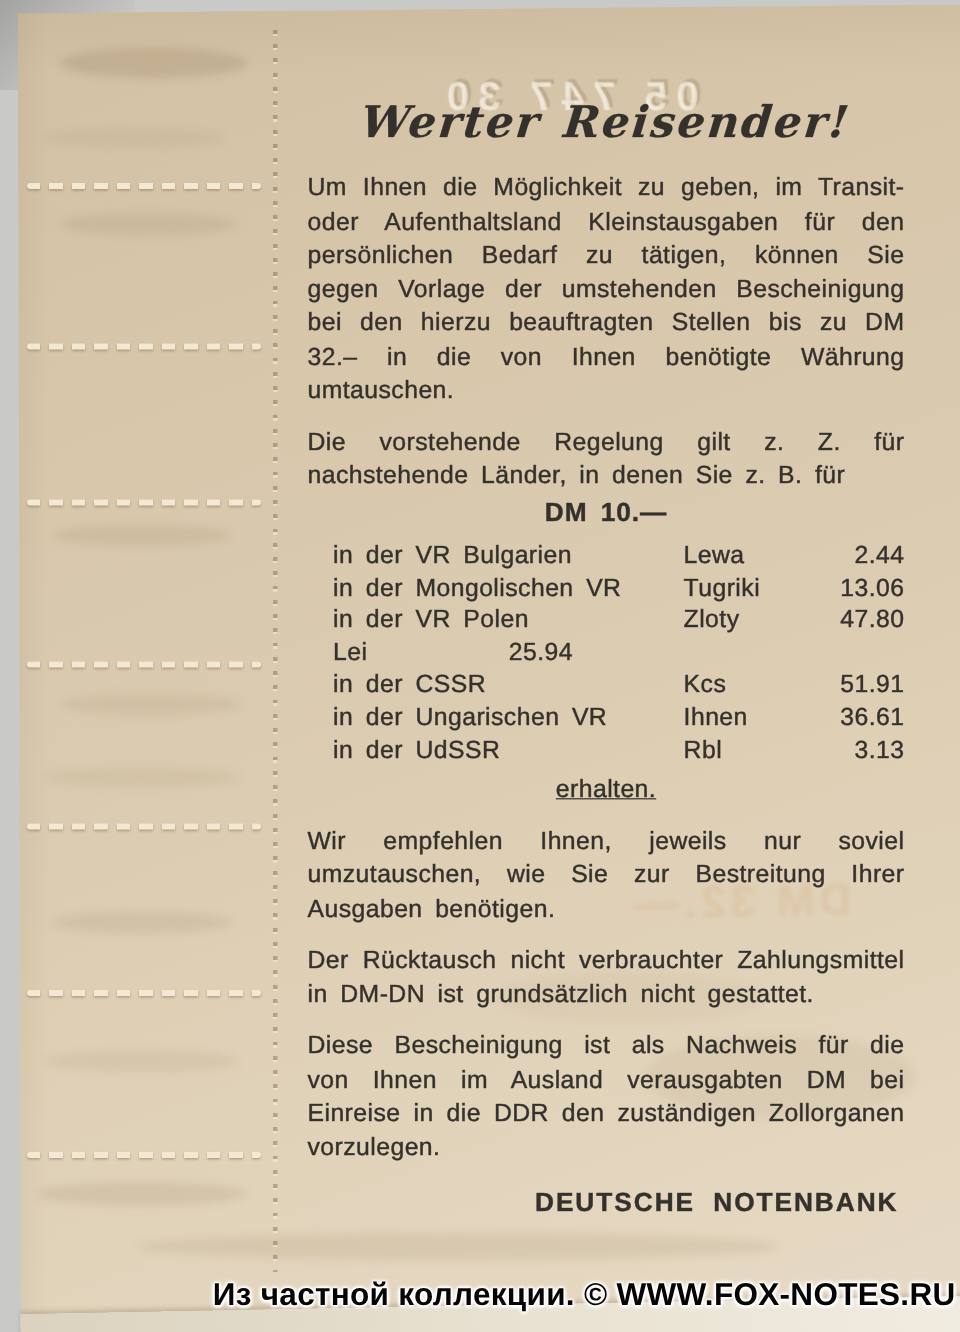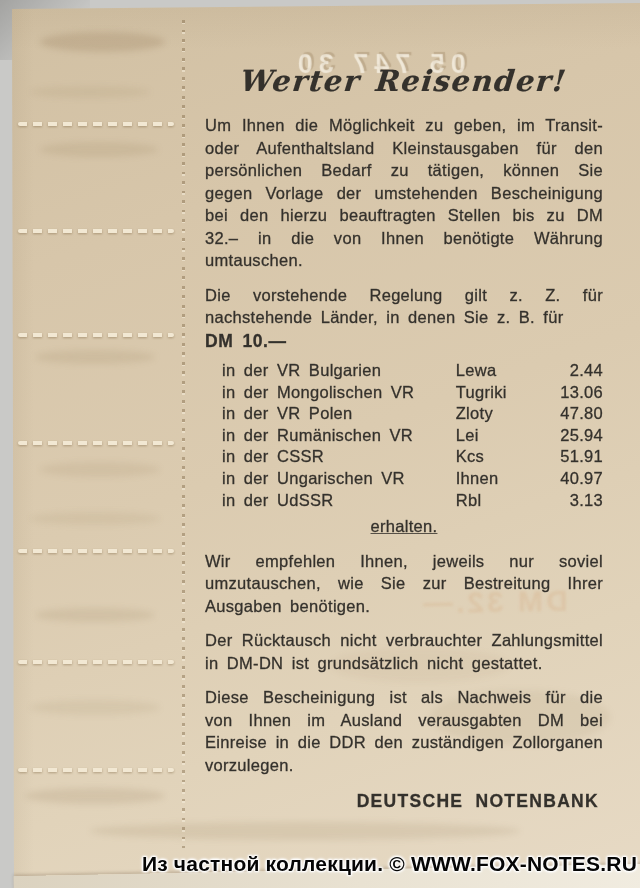--- a/index.html
+++ b/index.html
@@ -49,21 +49,21 @@
   .s12{left:430px;top:690px;width:180px;height:55px;background:rgba(150,124,84,0.10);}
   
   .text-col{position:absolute;left:205px;top:64px;width:398px;z-index:2;
     color:#34312c;font-size:16.5px;line-height:22.5px;letter-spacing:0.3px;word-spacing:3.5px;
     -webkit-text-stroke:0.35px rgba(52,49,44,0.8);}
   .heading{font-family:"DejaVu Serif",serif;font-style:italic;font-weight:bold;
     font-size:29px;line-height:34px;text-align:center;letter-spacing:1.5px;
     transform:skewX(-6deg);margin:0 0 16px 0;-webkit-text-stroke:0.2px rgba(46,44,40,0.6);}
   .para{margin:0 0 12px 0;text-align:justify;}
   .para.tight{margin-bottom:0;}
-  .amount{font-weight:bold;font-size:17.5px;letter-spacing:0.6px;margin:1px 0 8px 0;}
+  .amount{font-weight:bold;font-size:17.5px;letter-spacing:0.6px;margin:1px 0 8px 0;text-align:center;}
   .rates{padding-left:17px;margin:2px 0 4px 0;}
   .rate-row{display:flex;line-height:21.6px;gap:18px;}
   .rate-country{width:237px;}
   .rate-currency{width:80px;}
   .rate-value{width:62px;text-align:right;}
   .after-table{margin:3px 0 12px 0;text-align:center;text-decoration:underline;}
   .signature{text-align:right;padding-right:4px;margin-top:14px;
     font-size:17.5px;letter-spacing:1.3px;word-spacing:6px;font-weight:bold;}
   
   .under-page{position:absolute;left:14px;right:-6px;bottom:-8px;height:32px;z-index:2;
@@ -128,33 +128,32 @@
           <span class="rate-country">in der Mongolischen VR</span>
           <span class="rate-currency">Tugriki</span>
           <span class="rate-value">13.06</span>
         </div>
         <div class="rate-row">
           <span class="rate-country">in der VR Polen</span>
           <span class="rate-currency">Zloty</span>
           <span class="rate-value">47.80</span>
         </div>
         <div class="rate-row">
-          <span class="rate-country">in der Rumänischen VR</span>
           <span class="rate-currency">Lei</span>
           <span class="rate-value">25.94</span>
         </div>
         <div class="rate-row">
           <span class="rate-country">in der CSSR</span>
           <span class="rate-currency">Kcs</span>
           <span class="rate-value">51.91</span>
         </div>
         <div class="rate-row">
           <span class="rate-country">in der Ungarischen VR</span>
           <span class="rate-currency">Ihnen</span>
-          <span class="rate-value">40.97</span>
+          <span class="rate-value">36.61</span>
         </div>
         <div class="rate-row">
           <span class="rate-country">in der UdSSR</span>
           <span class="rate-currency">Rbl</span>
           <span class="rate-value">3.13</span>
         </div>
       </div>
 
       <p class="para after-table">erhalten.</p>
 

